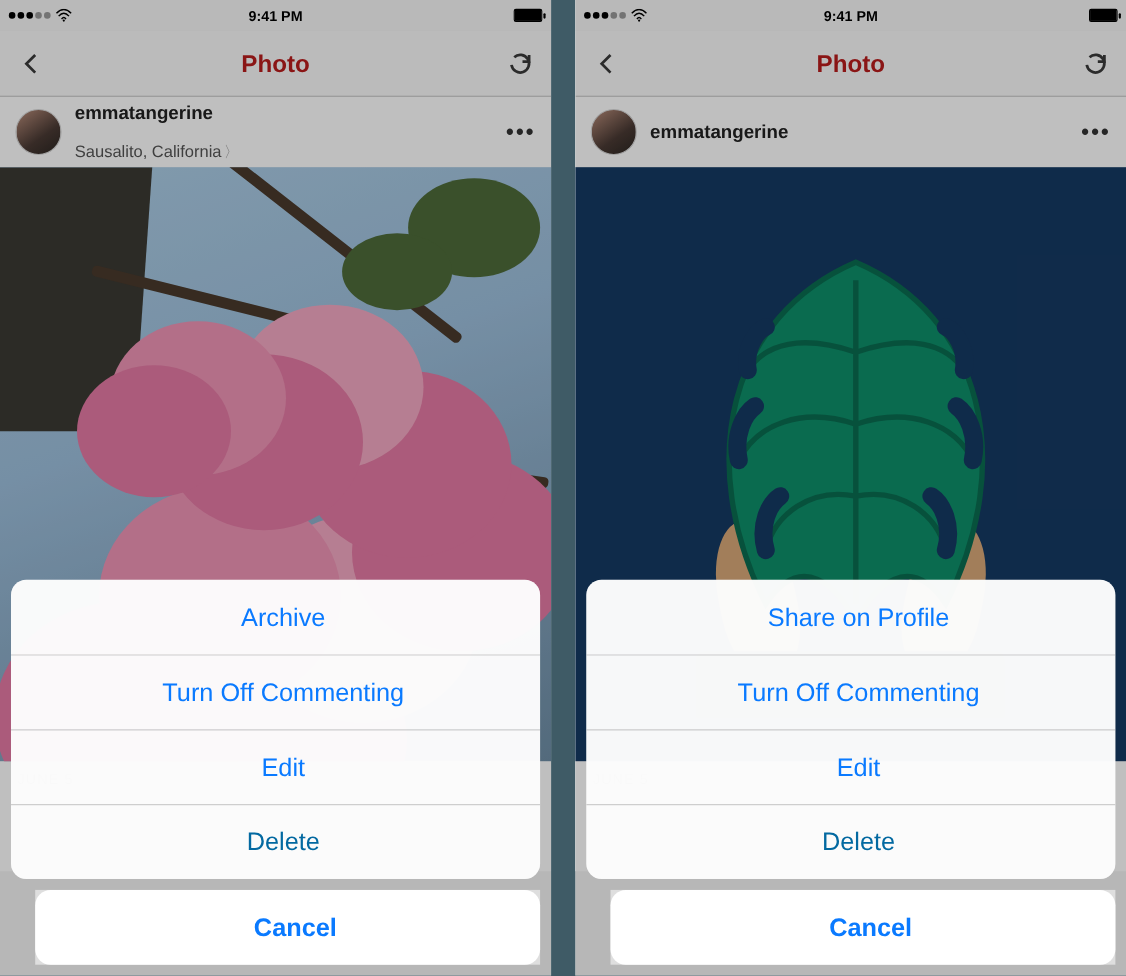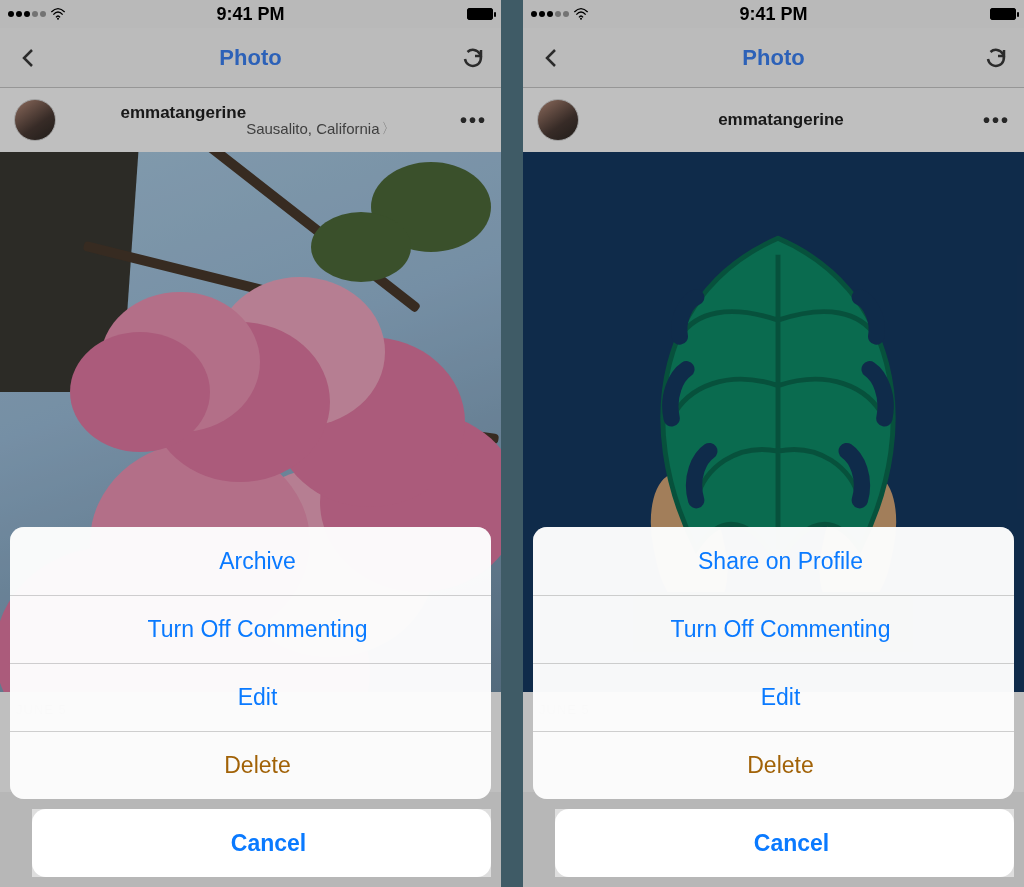--- a/index.html
+++ b/index.html
@@ -20,21 +20,21 @@
   }
 
   
   .status-bar {
     height: 28px;
     background: #f7f7f7;
     display: flex;
     align-items: center;
     justify-content: space-between;
     padding: 0 8px;
-    font-size: 18px;
+    font-size: 13px;
   }
   .status-bar .sb-left, .status-bar .sb-right { display:flex; align-items:center; gap:4px; }
   .dots { display:flex; gap:2px; }
   .dot { width:6px; height:6px; border-radius:50%; background:#9a9a9a; }
   .dot.filled { background:#000; }
   .sb-time { font-weight:600; position:absolute; left:0; right:0; text-align:center; }
   .battery {
     width:26px; height:12px; border:1px solid #000; border-radius:2px; position:relative;
   }
   .battery::after { content:""; position:absolute; right:-4px; top:3px; width:2px; height:5px; background:#000; border-radius:1px; }
@@ -49,40 +49,40 @@
   .nav {
     height: 60px;
     background: #fafafa;
     border-bottom: 1px solid #c9c9c9;
     display: flex;
     align-items: center;
     justify-content: space-between;
     padding: 0 14px;
     position: relative;
   }
-  .nav .title { position:absolute; left:0; right:0; text-align:center; font-weight:700; font-size:22px; color:#3b82f6;}
+  .nav .title { position:absolute; left:0; right:0; text-align:center; font-weight:700; font-size:22px; color:#b91c1c;}
   .icon-btn { width:28px; height:28px; display:flex; align-items:center; justify-content:center; color:#333; }
   .icon-btn svg { width:24px; height:24px; stroke:#3a3a3a; fill:none; stroke-width:2.5; }
 
   
   .post-header {
     height: 64px;
     background: #ffffff;
     display:flex;
     align-items:center;
     padding: 0 14px;
     gap: 12px;
   }
   .avatar {
     width:42px; height:42px; border-radius:50%;
     background: linear-gradient(145deg,#b98d7a 0%, #4a3a34 60%, #2b2622 100%);
     flex-shrink:0;
     border:1px solid #d6d6d6;
   }
-  .post-meta { flex:1; display:flex; flex-direction:row; justify-content:center; }
+  .post-meta { flex:1; display:flex; flex-direction:column; }
   .post-username { font-weight:700; font-size:17px; color:#222; }
   .post-location { font-size:15px; color:#555; display:flex; align-items:center; gap:2px;margin-top:17px;}
   .more-dots { font-size:20px; color:#333; letter-spacing:2px; font-weight:900; }
 
   
   .photo { position:relative; width:100%; height:540px; overflow:hidden; }
   .photo.p1 { background: linear-gradient(160deg,#aecfe7 0%, #9dbfdc 40%, #6f8ea6 100%); }
   .photo.p2 { background: #153a63; }
 
   
@@ -116,21 +116,21 @@
     display:flex;
     align-items:center;
     justify-content:center;
     font-size:23px;
     color:#0a7aff;
     border-top:1px solid rgba(140,140,140,0.4);
     background: rgba(255,255,255,0.55);
     padding-left: 14px;
   }
   .sheet-row.first { border-top:none; }
-  .sheet-row.destructive { color:#a16207; }
+  .sheet-row.destructive { color:#0369a1; }
   .cancel-block {
     background:#ffffff;
     border-radius:14px;
     margin-left:22px;
   }
   .cancel-block .sheet-row { border-top:none; font-weight:600; }
 
   .chev-right { font-size:14px; color:#aaa; }
 </style>
 </head>

